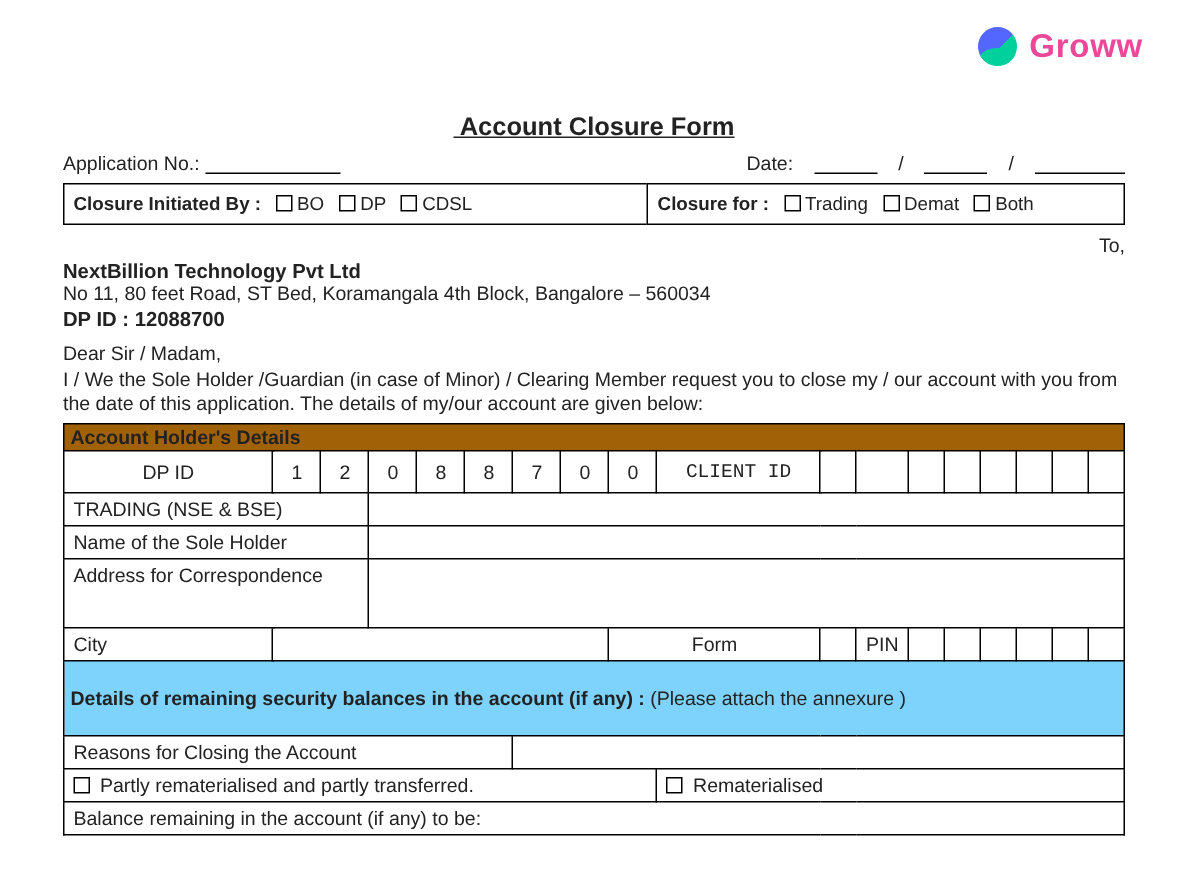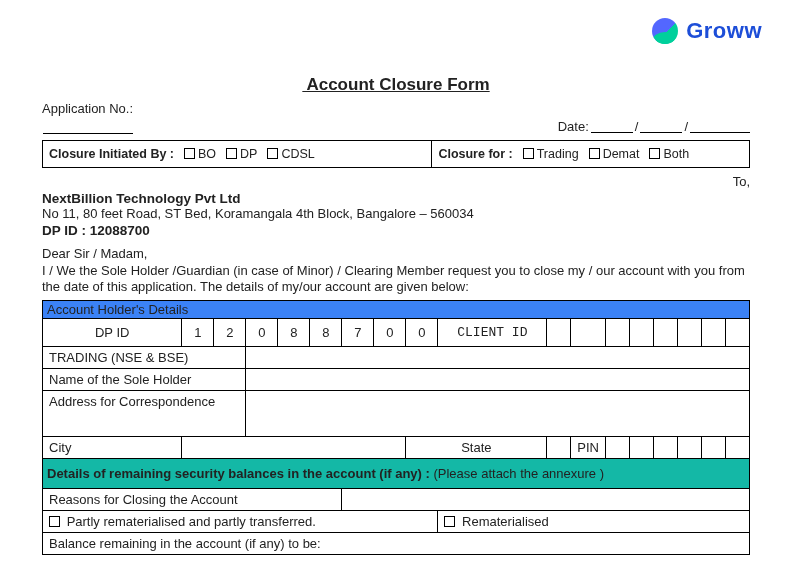--- a/index.html
+++ b/index.html
@@ -1,51 +1,51 @@
 <!DOCTYPE html>
 <html><head>
 <meta charset="utf-8">
 <style>
   * { box-sizing: border-box; margin: 0; padding: 0; }
   body { font-family: Arial, Helvetica, sans-serif; font-size: 13px; color: #222; width: 792px; height: 580px; overflow: hidden; position: relative; background: #fff; }
   .brand { position: absolute; top: 18px; right: 30px; display: flex; align-items: center; gap: 8px; }
   .brand-logo { width: 26px; height: 26px; border-radius: 50%; background: linear-gradient(135deg,#5367ff 55%,#00d09c 45%); position: relative; overflow: hidden; }
   .brand-logo::after { content:""; position:absolute; left:0; right:0; bottom:-6px; height:18px; background:#00d09c; border-radius:50% 50% 0 0; }
-  .brand-text { font-size: 22px; font-weight: 600; color: #1d4ed8; letter-spacing: 0.5px; }
+  .brand-text { font-size: 22px; font-weight: 600; color: #ec4899; letter-spacing: 0.5px; }
   .page { padding: 20px 42px 0 42px; }
   .title { text-align: center; font-size: 17px; font-weight: bold; text-decoration: underline; margin-top: 55px; margin-bottom: 6px; white-space: pre;}
   .row1 { display: flex; justify-content: space-between; align-items: flex-end; margin-bottom: 6px; }
-  .appno { display:flex; align-items:flex-end; gap:4px;flex-direction:column;}
+  .appno { display:flex; align-items:flex-end; gap:4px;}
   .appno .blank { display:inline-block; border-bottom:1px solid #000; width:90px; height:14px; }
-  .date { display:flex; align-items:flex-start; gap:2px;}
+  .date { display:flex; align-items:center; gap:14px;}
   .date .dblank { display:inline-block; border-bottom:1px solid #000; width:42px; height:14px; text-align:center;}
   .date .dblank.wide { width:60px;}
   .box { border:1px solid #000; padding:13px 6px; display:flex; align-items:center; gap:10px; font-size:12.5px; height:19px;}
   .initrow { display:flex; gap:0; margin-bottom:6px;}
   .initrow .box:first-child{ flex:0 0 55%; border-right:none;}
   .initrow .box:last-child{ flex:1;}
   .chk { display:inline-block; width:11px; height:11px; border:1px solid #000; margin-right:3px; position:relative; top:1px;}
   .bold { font-weight:bold; }
   .to { margin-top:4px;text-align:right; }
   .company { font-weight:bold; font-size:13.5px; margin-top:2px;}
   .addr { font-size:13px; }
   .dpid { font-weight:bold; font-size:13.5px; margin-top:2px; margin-bottom:8px;}
   .dear { margin-bottom:2px;}
   .intro { line-height:1.25; }
-  .shade { background:#3b82f6; font-weight:normal; padding:1px 4px; border:1px solid #000; border-bottom:none; margin-top:4px;}
+  .shade { background:#a16207; font-weight:bold; padding:1px 4px; border:1px solid #000; border-bottom:none; margin-top:4px;}
   table.ahd { border-collapse:collapse; width:100%; }
   table.ahd td { border:1px solid #000; font-size:13px; vertical-align:middle; }
   .cellpad { padding:3px 6px; }
   .dpidcells td { text-align:center; height:28px; }
   .dpidlabel { width:105px; text-align:center; font-weight:normal; }
   .digit { width:32px; font-size:15px; }
   .clid { width:90px; text-align:center;font-family:Liberation Mono, monospace; }
   .emptybox { width:24px; }
   .tall { height:46px; vertical-align:top !important; }
-  .shade2 { background:#14b8a6; font-weight:bold; padding:7px 4px;}
+  .shade2 { background:#7dd3fc; font-weight:bold; padding:17px 4px;}
   .shade2 .light { font-weight:normal;}
 </style>
 </head>
 <body>
 
 <div class="brand">
   <span class="brand-logo"></span>
   <span class="brand-text">Groww</span>
 </div>
 
@@ -123,21 +123,21 @@
       <td class="cellpad" colspan="4">Name of the Sole Holder</td>
       <td colspan="16"></td>
     </tr>
     <tr>
       <td class="cellpad tall" colspan="4">Address for Correspondence</td>
       <td class="tall" colspan="16"></td>
     </tr>
     <tr>
       <td class="cellpad" colspan="2">City</td>
       <td colspan="7"></td>
-      <td class="cellpad" style="text-align:center" colspan="2">State</td>
+      <td class="cellpad" style="text-align:center" colspan="2">Form</td>
       <td colspan="2"></td>
       <td class="cellpad" style="text-align:center">PIN</td>
       <td></td>
       <td></td>
       <td></td>
       <td></td>
       <td></td>
       <td></td>
     </tr>
     <tr>

